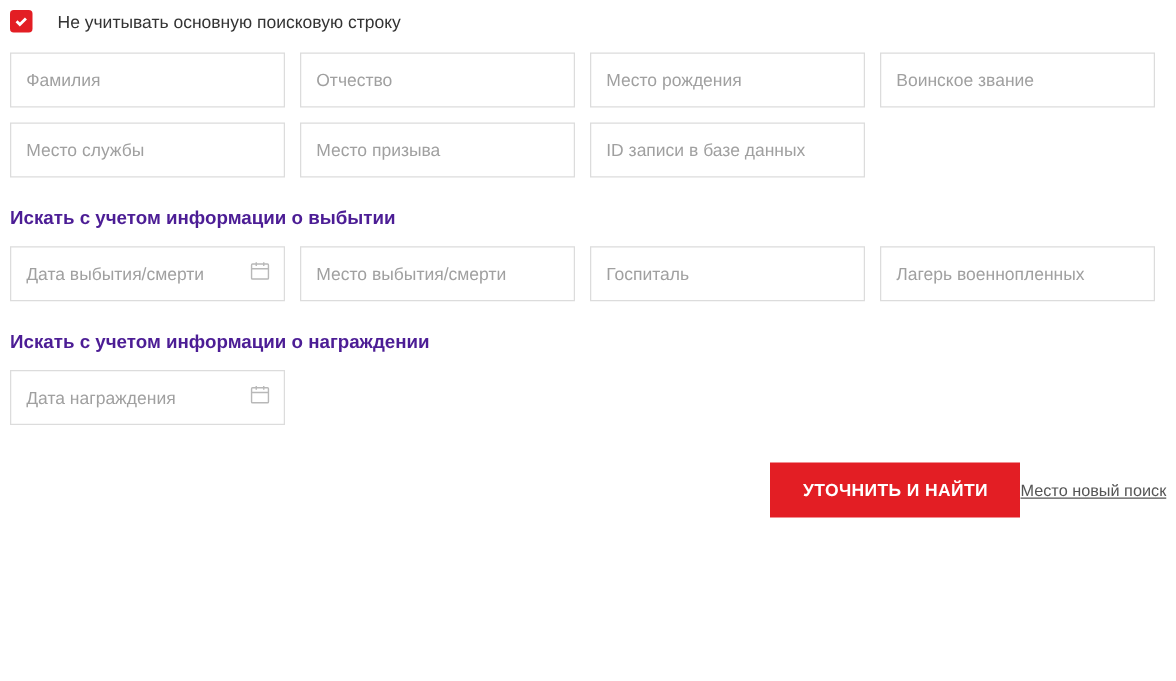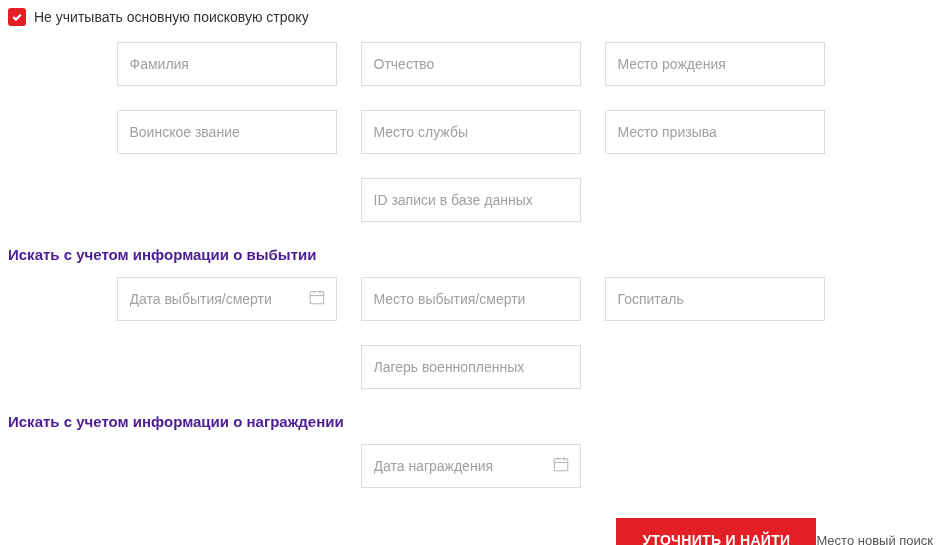--- a/index.html
+++ b/index.html
@@ -10,21 +10,21 @@
     body {
       font-family: Arial, Helvetica, sans-serif;
       background: #ffffff;
       padding: 8px;
       width: 941px;
       color: #333;
     }
     .checkbox-row {
       display: flex;
       align-items: center;
-      gap: 8px;
+      gap: 20px;
       margin-bottom: 16px;
     }
     .checkbox {
       width: 18px;
       height: 18px;
       background: #e31e24;
       border-radius: 3px;
       display: flex;
       align-items: center;
       justify-content: center;
@@ -37,23 +37,22 @@
       stroke-width: 3;
       fill: none;
     }
     .checkbox-label {
       font-size: 14px;
       color: #333;
     }
     .field-grid {
       display: flex;
       flex-wrap: wrap;
-      gap: 24px;
+      gap: 12px;
       margin-bottom: 24px;
-      justify-content: center;
     }
     .field {
       width: 220px;
       height: 44px;
       border: 1px solid #dcdcdc;
       background: #fff;
       display: flex;
       align-items: center;
       padding: 0 12px;
       position: relative;

